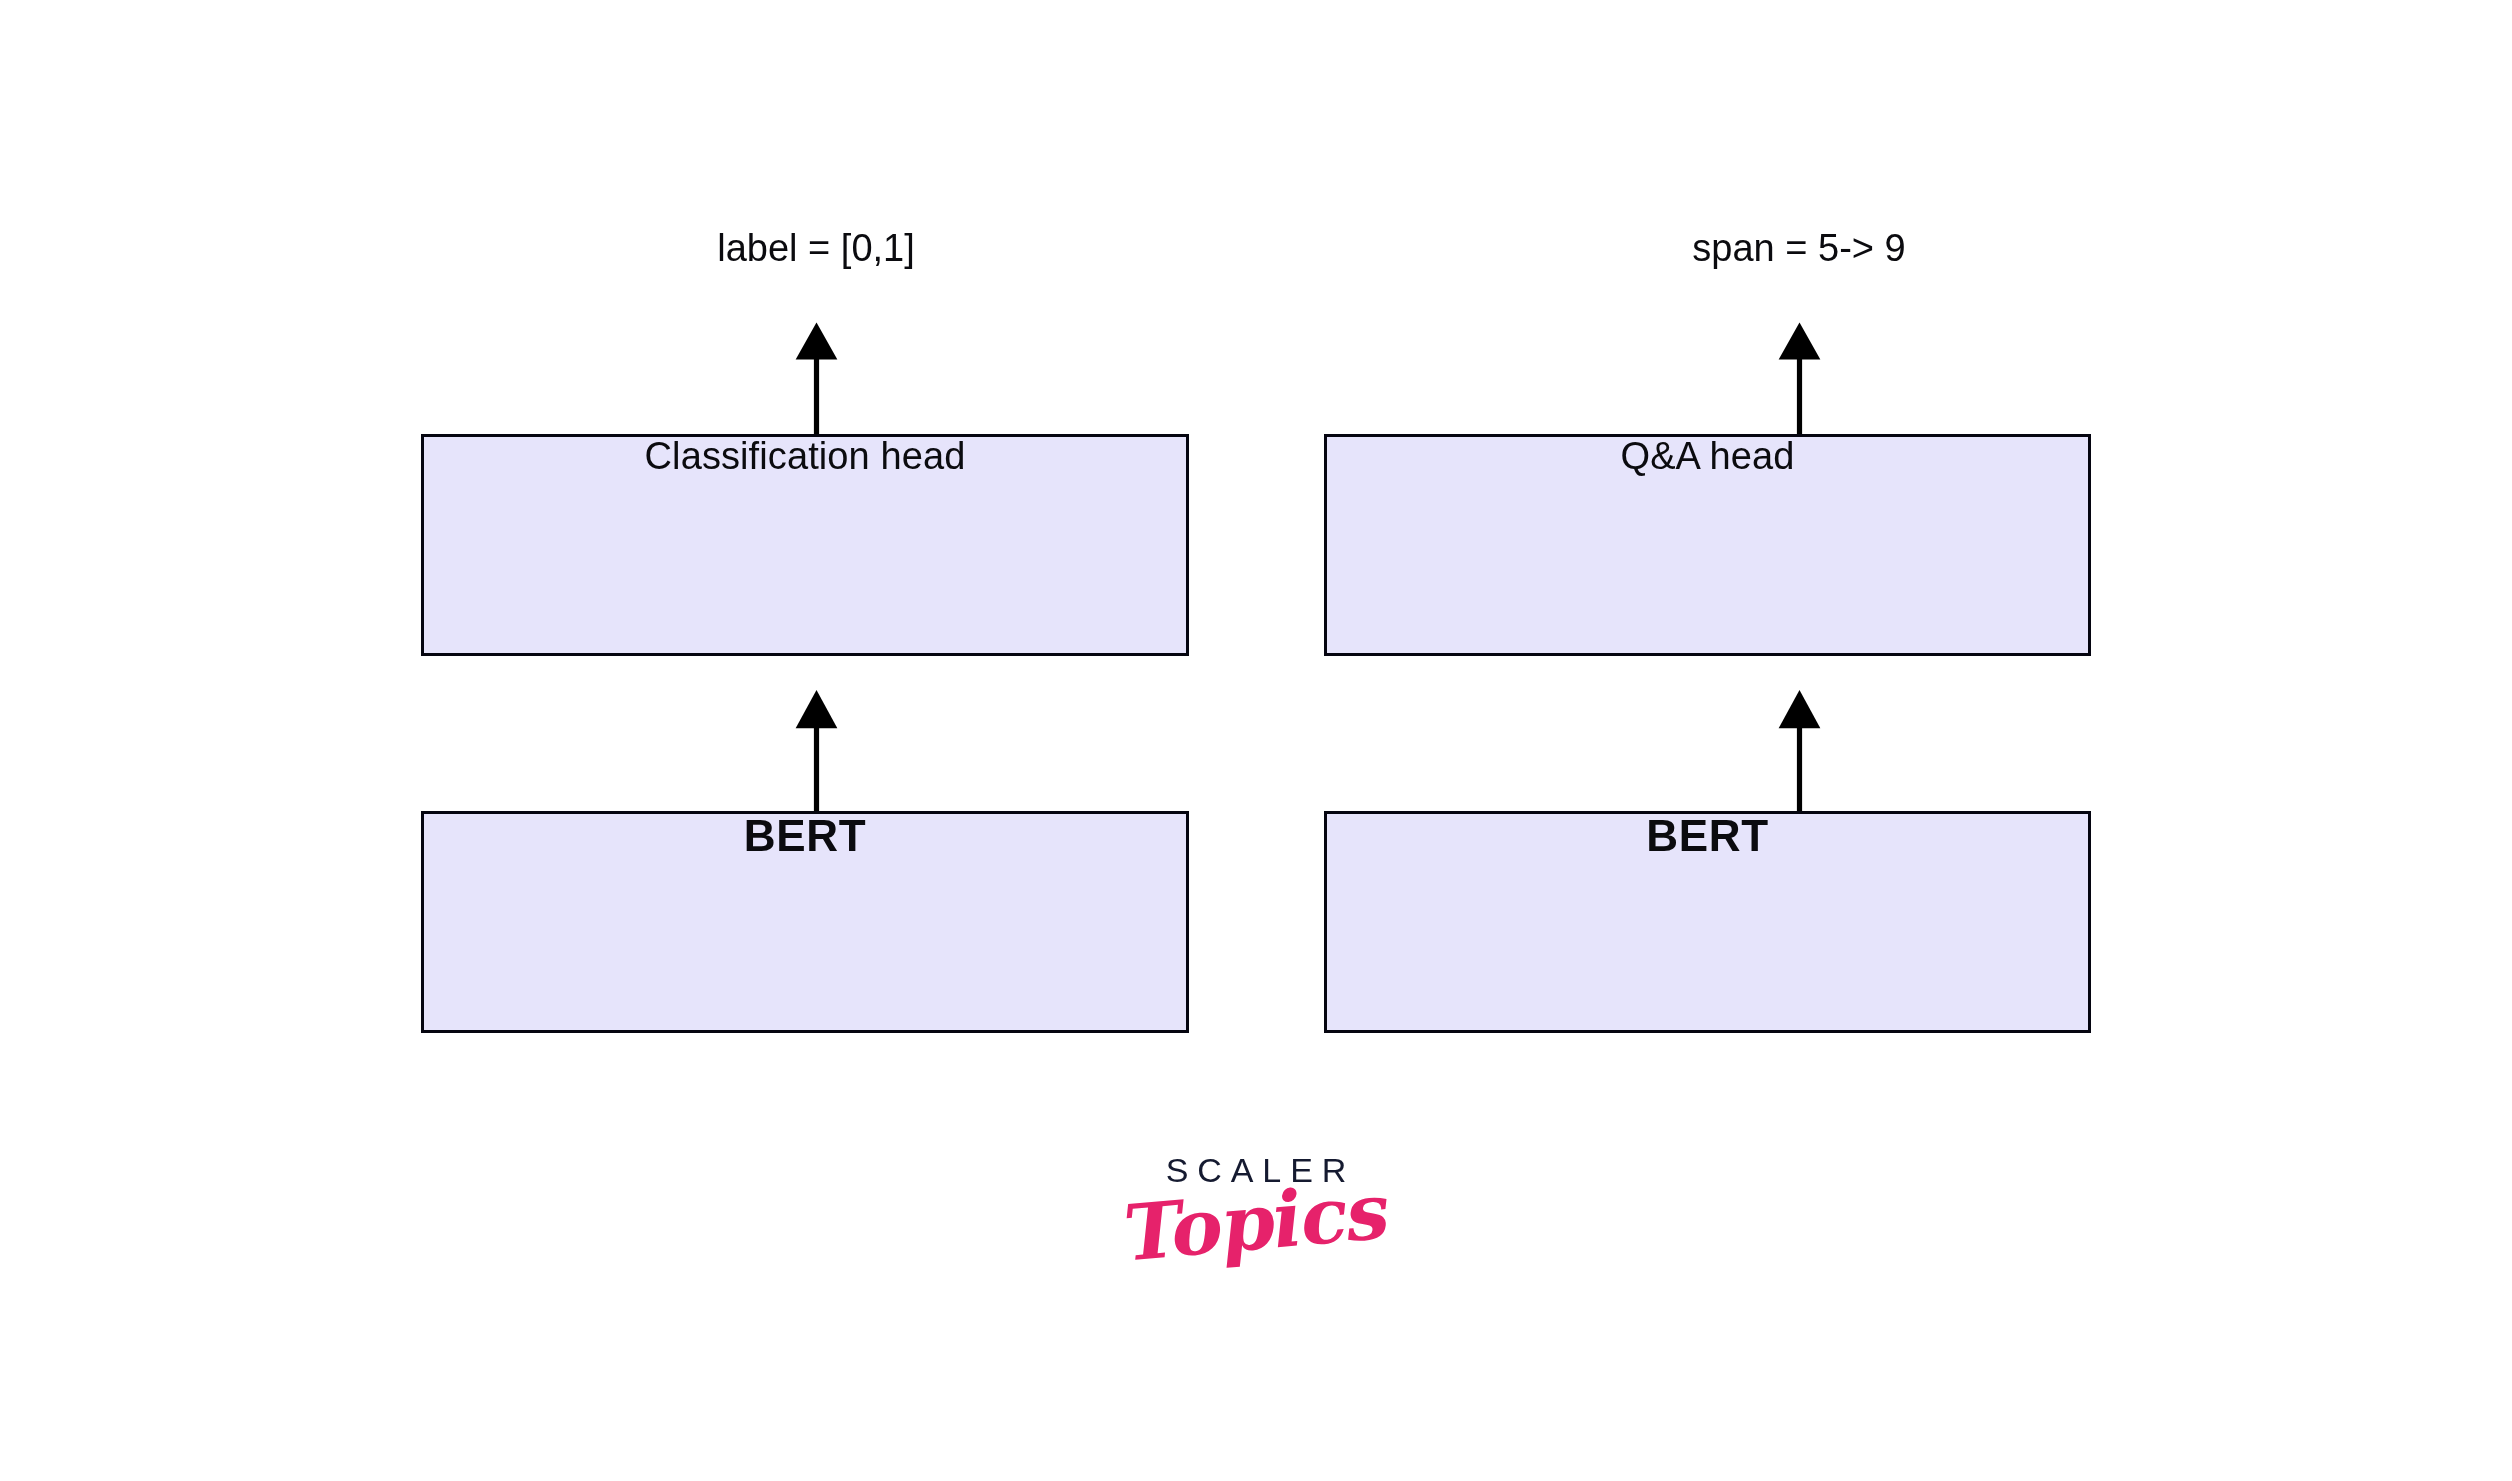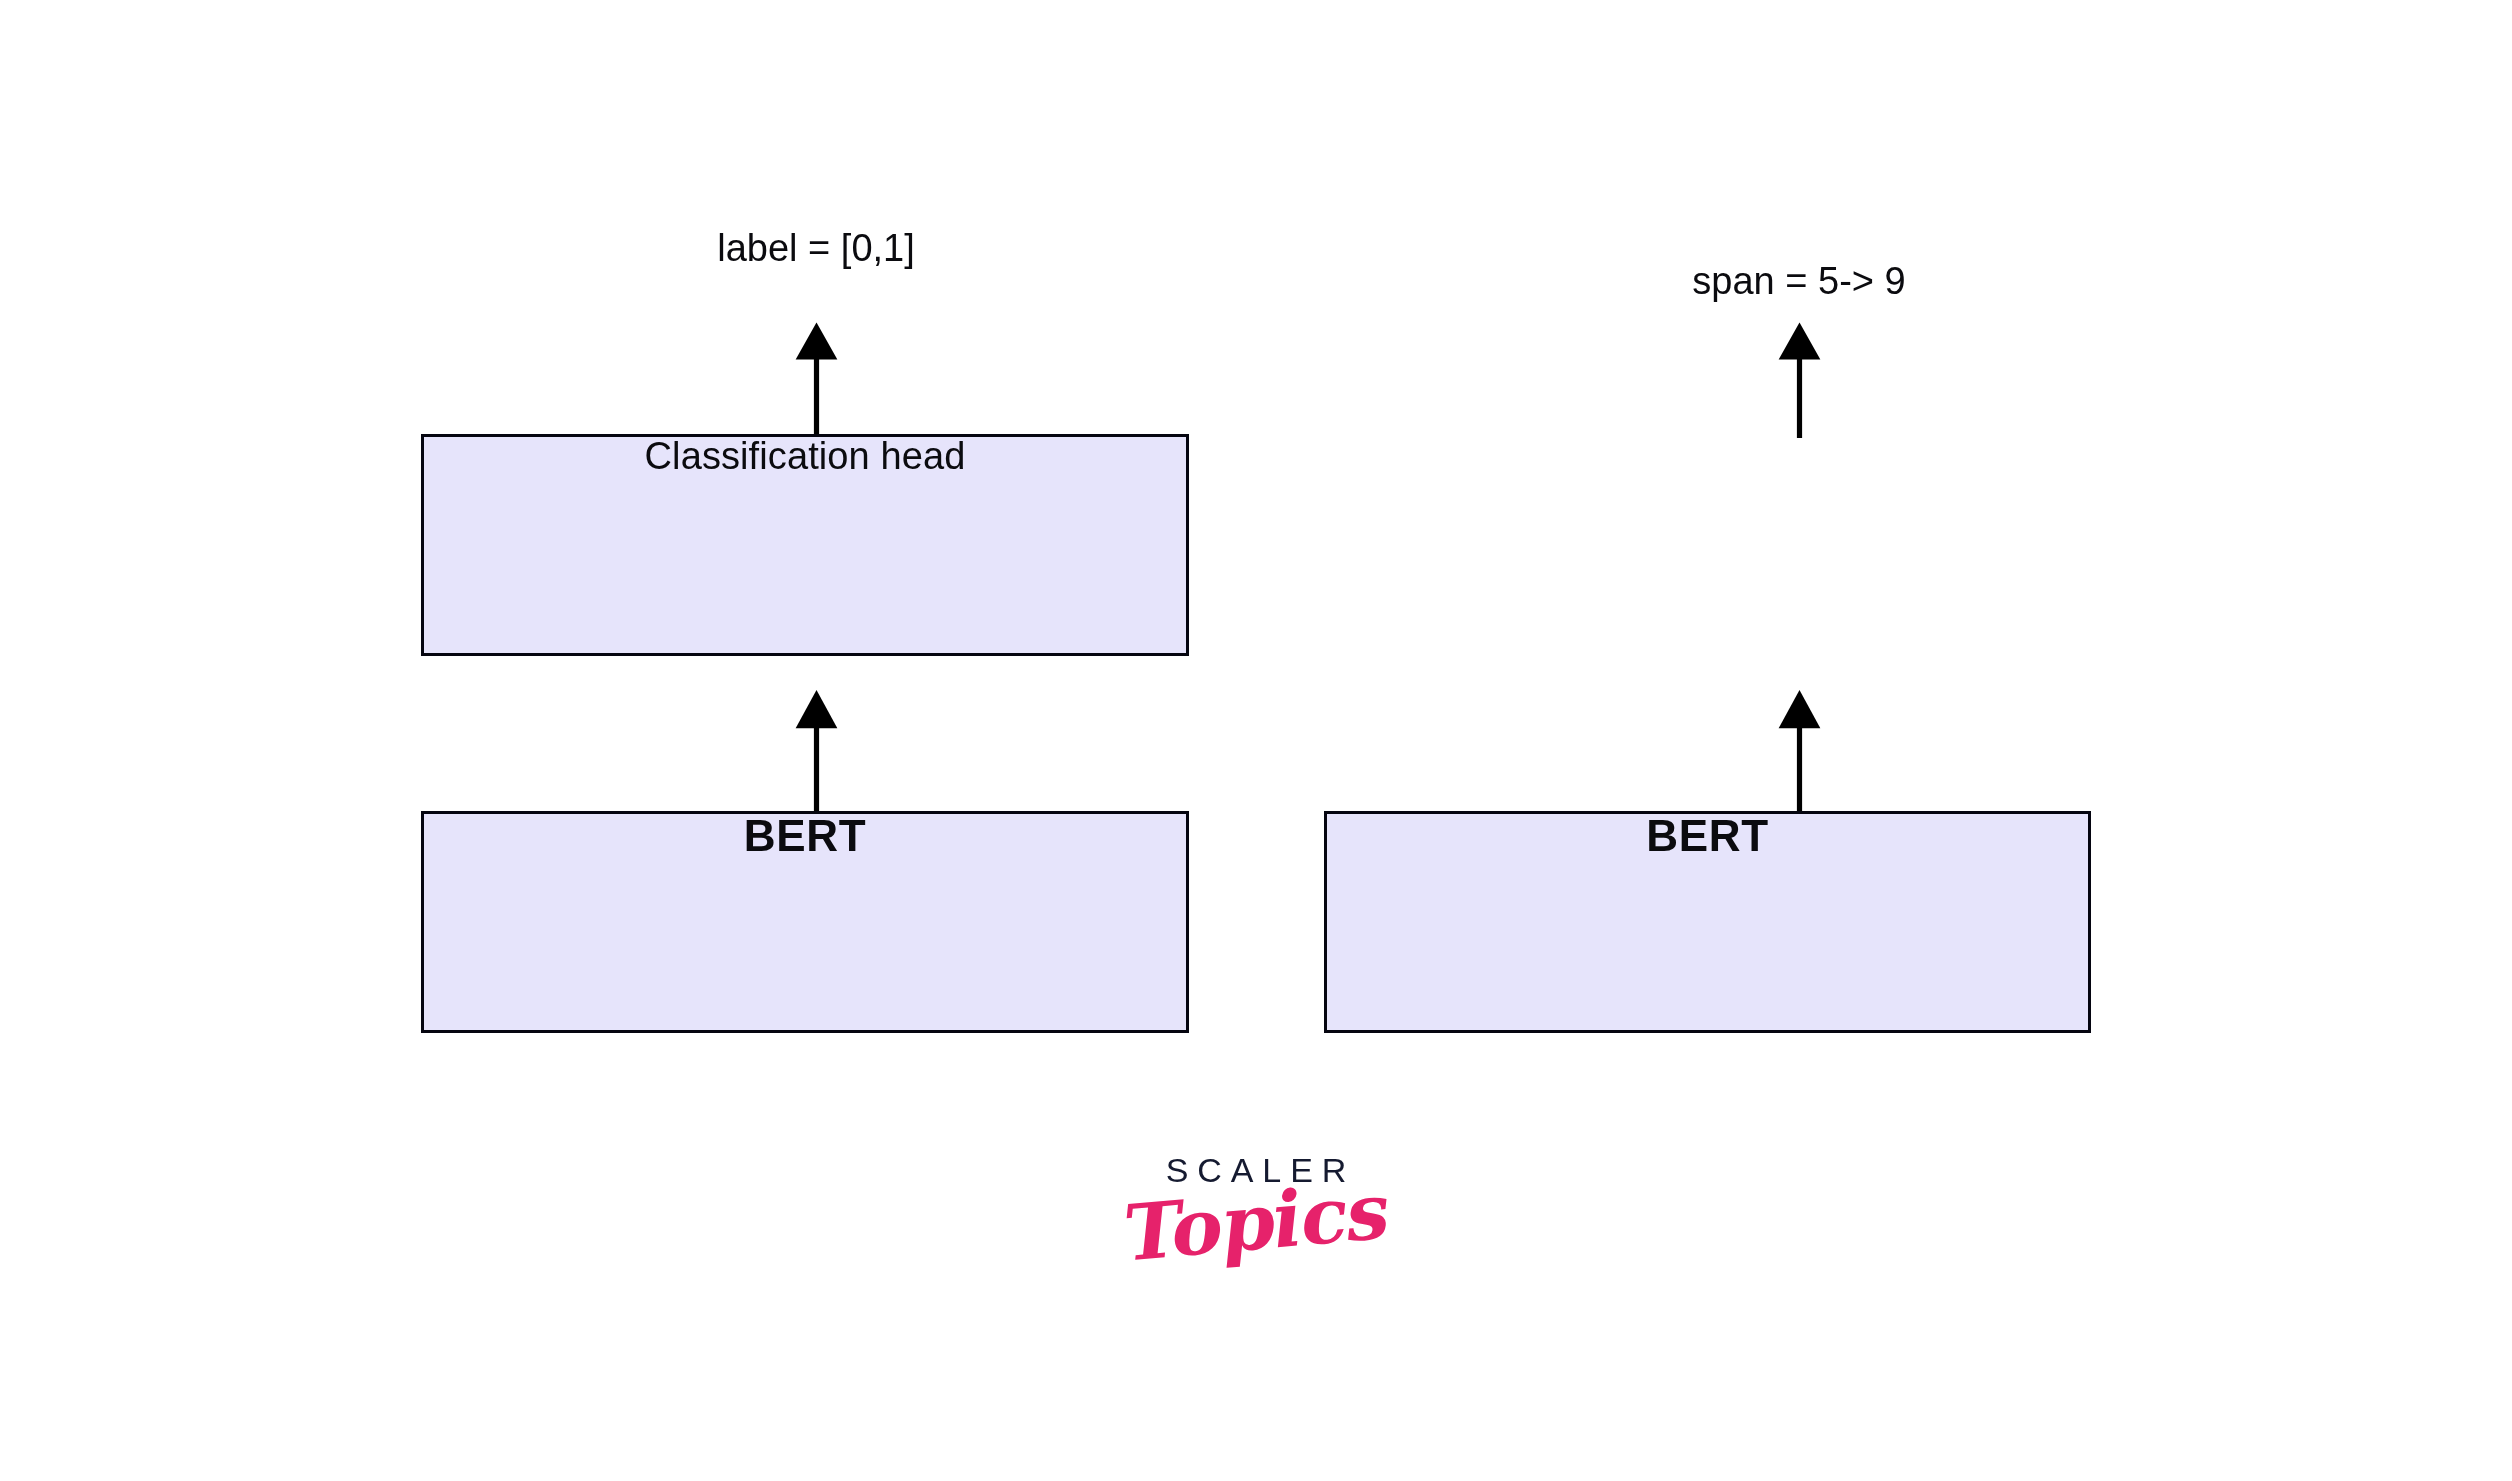--- a/index.html
+++ b/index.html
@@ -62,21 +62,21 @@
   .output-label {
     position: absolute;
     font-size: 38px;
     color: #0b0b0f;
     white-space: nowrap;
     text-align: center;
     line-height: 1;
     transform: translateX(-50%);
   }
   #label-left  { left: 816px; top: 229px; text-align: center; }
-  #label-right { left: 1799px; top: 229px; margin-top: 33px; }
+  #label-right { left: 1799px; top: 229px; }
 
   
   #logo {
     position: absolute;
     left: 1256px;
     top: 1153px;
     transform: translateX(-50%);
     text-align: center;
     width: 384px;
   }
@@ -120,20 +120,23 @@
     <svg viewBox="0 0 90 158" preserveAspectRatio="none">
       <line x1="45" y1="158" x2="45" y2="44" stroke="#000000" stroke-width="7"></line>
       <polygon points="45,2 17,52 73,52" fill="#000000"></polygon>
     </svg>
   </div>
 
   <div class="node-box" id="head-box-left">
     <span class="node-label">Classification head</span>
   </div>
 
+  <div class="node-box" id="head-box-right">
+    <span class="node-label">Q&amp;A head</span>
+  </div>
 
   <div class="arrow" id="arrow-mid-left">
     <svg viewBox="0 0 90 172" preserveAspectRatio="none">
       <line x1="45" y1="172" x2="45" y2="48" stroke="#000000" stroke-width="7"></line>
       <polygon points="45,4 17,56 73,56" fill="#000000"></polygon>
     </svg>
   </div>
 
   <div class="arrow" id="arrow-mid-right">
     <svg viewBox="0 0 90 172" preserveAspectRatio="none">

